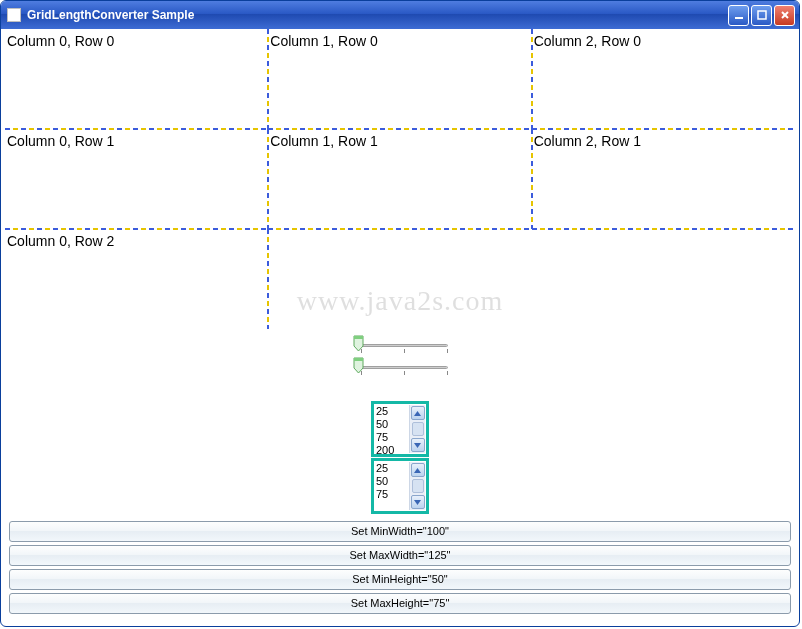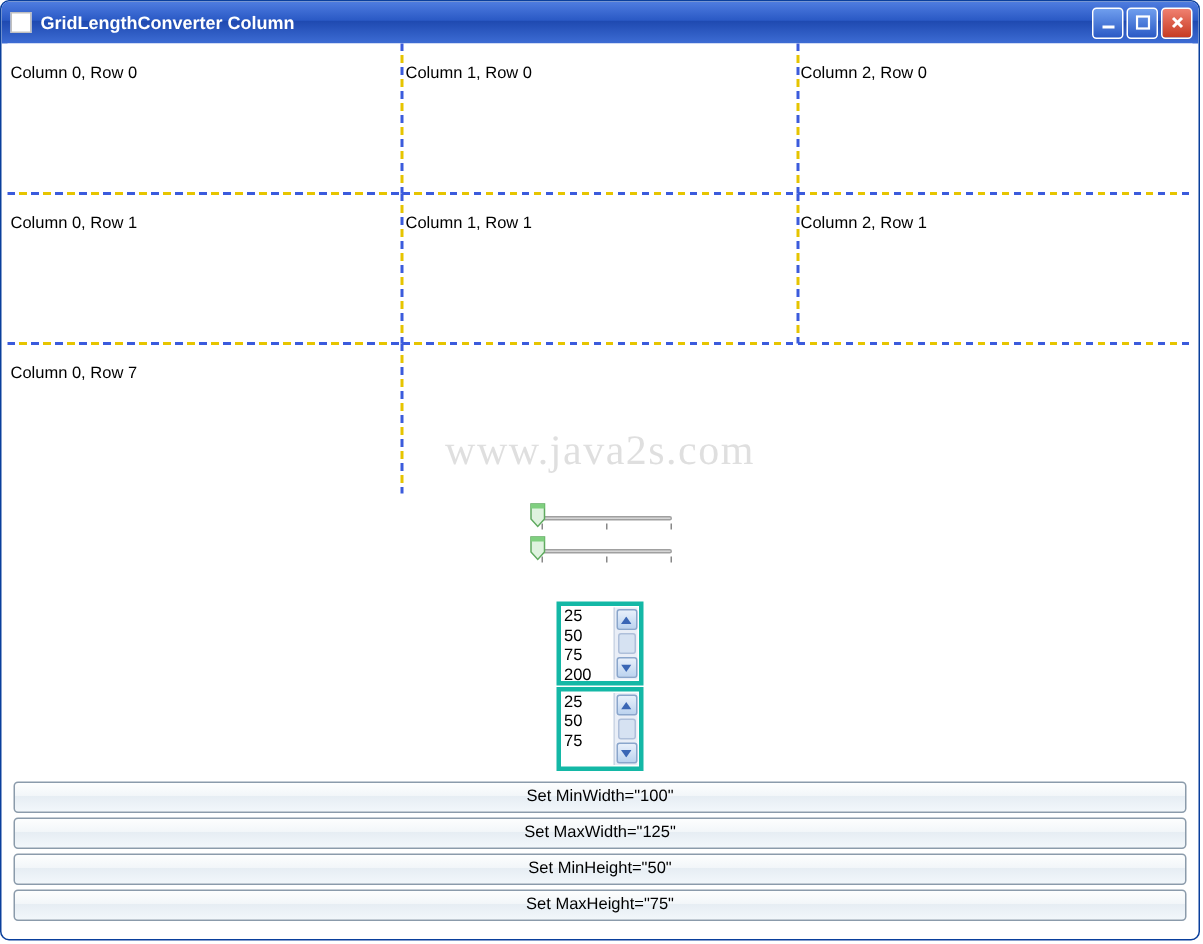--- a/index.html
+++ b/index.html
@@ -68,22 +68,22 @@
   .grid3x3 {
     display: grid;
     grid-template-columns: repeat(3, 1fr);
     grid-template-rows: 100px 100px 100px;
     width: 100%;
   }
   .cell {
     border-right: 2px dashed transparent;
     border-bottom: 2px dashed transparent;
     border-image: repeating-linear-gradient(90deg, #3b5bdc 0 4px, #e6c400 4px 8px) 2;
-    padding: 14px 2px;
-    font-size: 11px;
+    padding: 4px 2px;
+    font-size: 14px;
   }
   
   .cell.c0, .cell.c1 { border-right-width: 2px; }
   .cell.c2 { border-right: none; }
   .cell.r0, .cell.r1 { border-bottom-width: 2px; }
   .cell.r2 { border-bottom: none; }
   
   .cell { position: relative; }
   .cell::after, .cell::before { content:""; position:absolute; }
   .cell.c0::after, .cell.c1::after {
@@ -187,21 +187,21 @@
     cursor: default;
   }
 </style>
 </head>
 <body>
 
 <div class="window">
 
   <div class="titlebar">
     <div class="appicon"></div>
-    <div class="title-text">GridLengthConverter Column</div>
+    <div class="title-text">GridLengthConverter Sample</div>
     <div class="win-btns">
       <div class="win-btn">
         <svg width="10" height="10">
             <rect x="1" y="7" width="8" height="2" fill="#fff"></rect>
           </svg>
       </div>
       <div class="win-btn">
         <svg width="10" height="10">
             <rect x="1" y="1" width="8" height="8" fill="none" stroke="#fff" stroke-width="1.5"></rect>
           </svg>
@@ -217,21 +217,21 @@
 
   <div class="client">
 
     <div class="grid3x3">
       <div class="cell c0 r0">Column 0, Row 0</div>
       <div class="cell c1 r0">Column 1, Row 0</div>
       <div class="cell c2 r0">Column 2, Row 0</div>
       <div class="cell c0 r1">Column 0, Row 1</div>
       <div class="cell c1 r1">Column 1, Row 1</div>
       <div class="cell c2 r1">Column 2, Row 1</div>
-      <div class="cell c0 r2">Column 0, Row 7</div>
+      <div class="cell c0 r2">Column 0, Row 2</div>
     </div>
 
     <div class="watermark">www.java2s.com</div>
 
     <div class="controls">
 
       <div class="slider-wrap">
         <div class="slider">
           <div class="slider-track"></div>
           <div class="slider-ticks">

